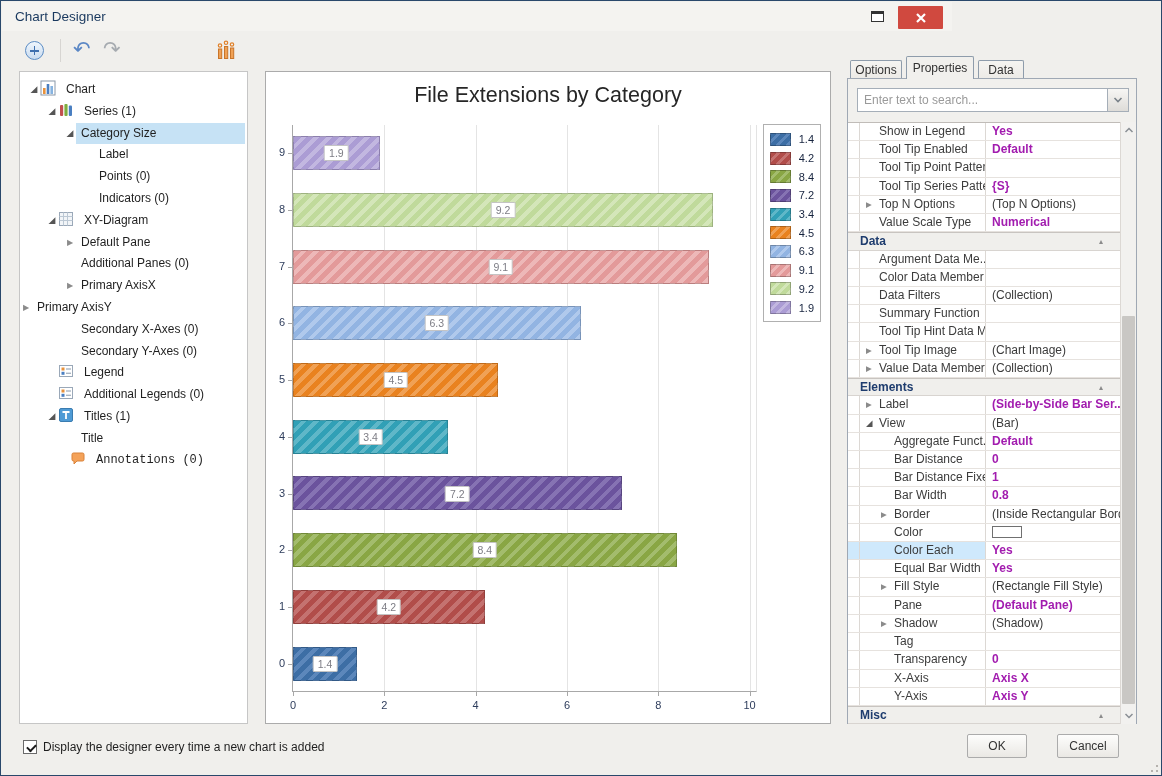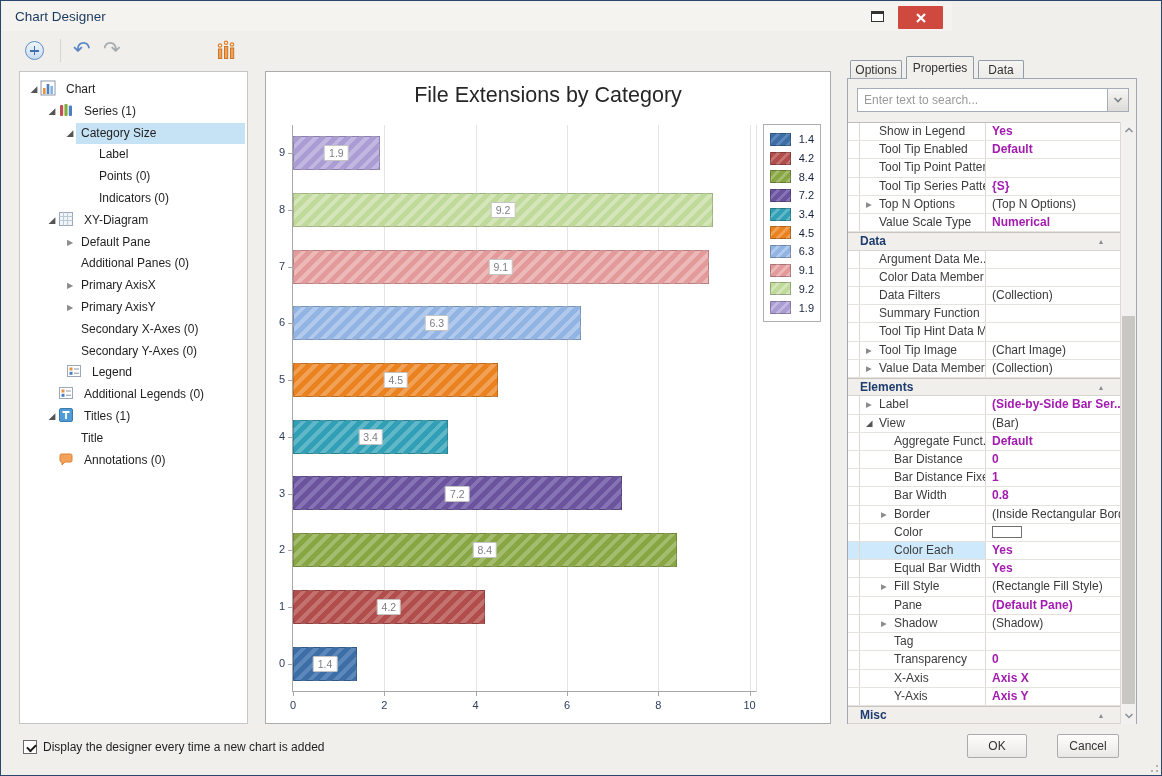--- a/index.html
+++ b/index.html
@@ -150,43 +150,43 @@
       <div class="tree-row" style="padding-left: 62px;"><span class="exp"></span><span class="tlabel">Label</span></div>
       <div class="tree-row" style="padding-left: 62px;"><span class="exp"></span><span class="tlabel">Points (0)</span></div>
       <div class="tree-row" style="padding-left: 62px;"><span class="exp"></span><span class="tlabel">Indicators (0)</span></div>
       <div class="tree-row" style="padding-left: 26px;"><span class="exp open">◢</span><span class="ticon"><svg width="16" height="16" viewBox="0 0 16 16">
             <rect x="1.5" y="1.5" width="13" height="13" fill="#f2f5f8" stroke="#9aa8b8"></rect>
             <path d="M1.5 5.5h13M1.5 9.5h13M5.5 1.5v13M9.5 1.5v13" stroke="#bcc8d4" fill="none"></path>
           </svg></span><span class="tlabel">XY-Diagram</span></div>
       <div class="tree-row" style="padding-left: 44px;"><span class="exp">▶</span><span class="tlabel">Default Pane</span></div>
       <div class="tree-row" style="padding-left: 44px;"><span class="exp"></span><span class="tlabel">Additional Panes (0)</span></div>
       <div class="tree-row" style="padding-left: 44px;"><span class="exp">▶</span><span class="tlabel">Primary AxisX</span></div>
-      <div class="tree-row" style="padding-left: 44px;"><span class="exp">▶</span><span class="tlabel">Primary AxisY</span></div>
+      <div class="tree-row" style=""><span class="exp">▶</span><span class="tlabel">Primary AxisY</span></div>
       <div class="tree-row" style="padding-left: 44px;"><span class="exp"></span><span class="tlabel">Secondary X-Axes (0)</span></div>
       <div class="tree-row" style="padding-left: 44px;"><span class="exp"></span><span class="tlabel">Secondary Y-Axes (0)</span></div>
-      <div class="tree-row" style="padding-left: 34px;"><span class="exp"></span><span class="ticon"><svg width="16" height="16" viewBox="0 0 16 16">
+      <div class="tree-row" style="padding-left: 26px;"><span class="exp"></span><span class="ticon"><svg width="16" height="16" viewBox="0 0 16 16">
             <rect x="1.5" y="2.5" width="13" height="11" fill="#fff" stroke="#9aa8b8"></rect>
             <rect x="3.5" y="4.5" width="3" height="3" fill="#e8923c"></rect>
             <rect x="3.5" y="8.8" width="3" height="3" fill="#4a7fc1"></rect>
             <rect x="8" y="5.3" width="5" height="1.4" fill="#aab6c2"></rect>
             <rect x="8" y="9.6" width="5" height="1.4" fill="#aab6c2"></rect>
           </svg></span><span class="tlabel">Legend</span></div>
       <div class="tree-row" style="padding-left: 26px;"><span class="exp"></span><span class="ticon"><svg width="16" height="16" viewBox="0 0 16 16">
             <rect x="1.5" y="2.5" width="13" height="11" fill="#fff" stroke="#9aa8b8"></rect>
             <rect x="3.5" y="4.5" width="3" height="3" fill="#e8923c"></rect>
             <rect x="3.5" y="8.8" width="3" height="3" fill="#4a7fc1"></rect>
             <rect x="8" y="5.3" width="5" height="1.4" fill="#aab6c2"></rect>
             <rect x="8" y="9.6" width="5" height="1.4" fill="#aab6c2"></rect>
           </svg></span><span class="tlabel">Additional Legends (0)</span></div>
       <div class="tree-row" style="padding-left: 26px;"><span class="exp open">◢</span><span class="ticon"><svg width="16" height="16" viewBox="0 0 16 16">
             <rect x="1.5" y="1.5" width="13" height="13" rx="1.5" fill="#4f9bd5" stroke="#3a7cb0"></rect>
             <path d="M4.5 5h7M8 5v7" stroke="#fff" stroke-width="1.8" fill="none"></path>
           </svg></span><span class="tlabel">Titles (1)</span></div>
       <div class="tree-row" style="padding-left: 44px;"><span class="exp"></span><span class="tlabel">Title</span></div>
-      <div class="tree-row" style="padding-left: 26px;"><span class="exp"></span><span class="ticon"><svg width="16" height="16" viewBox="0 0 16 16">
+      <div class="tree-row" style="padding-left: 38px; font-family: Liberation Mono, monospace;"><span class="exp"></span><span class="ticon"><svg width="16" height="16" viewBox="0 0 16 16">
             <path d="M2 4.5 Q2 3 3.5 3 h9 Q14 3 14 4.5 v5 Q14 11 12.5 11 H7 l-3 3 v-3 H3.5 Q2 11 2 9.5 Z" fill="#f4a259" stroke="#d9823a"></path>
           </svg></span><span class="tlabel">Annotations (0)</span></div>
     </div>
 
   <div class="chart-panel">
     <div class="chart-title">File Extensions by Category</div>
     <div class="plot" id="plot">
         <div class="xtick" style="left: 0%;"></div>
         <div class="xlabel" style="left: 0%; top: 574px;">0</div>
         <div class="gridline" style="left: calc(19.7239%);"></div>

